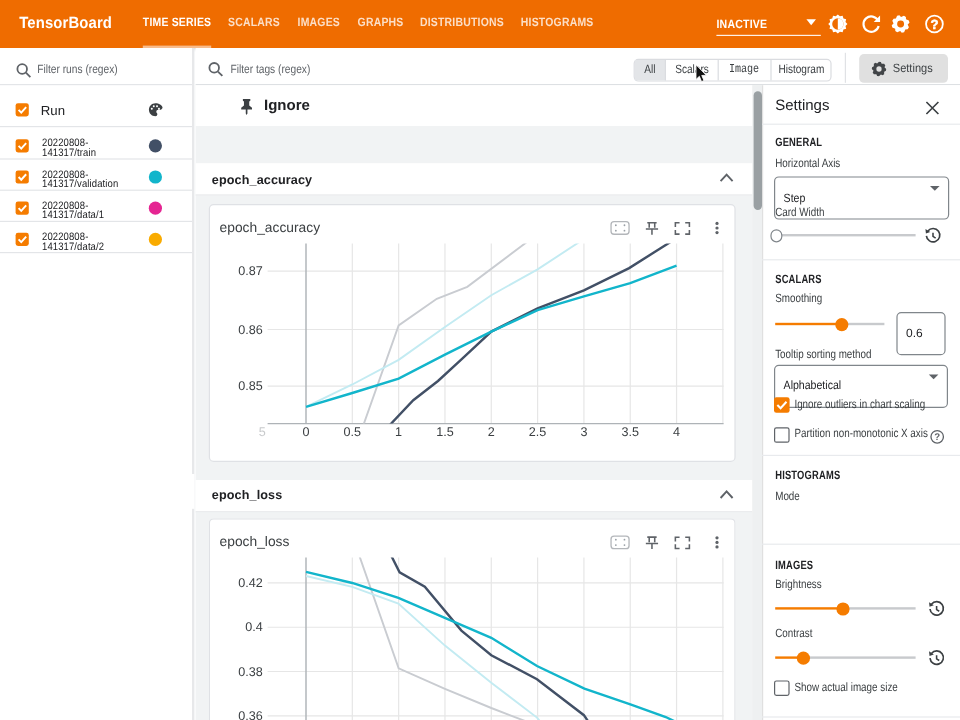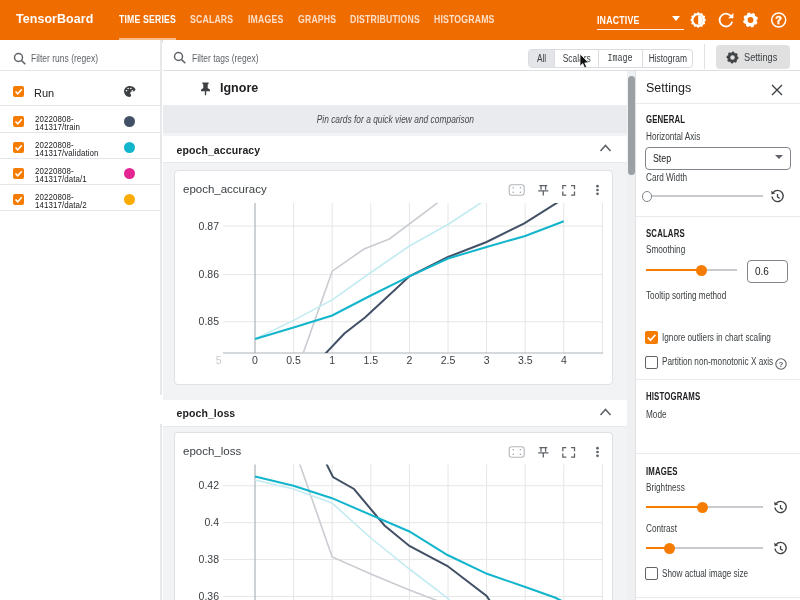--- a/index.html
+++ b/index.html
@@ -41,21 +41,21 @@
   .card{left:174px;width:439px;background:#fff;border:1px solid #dfe1e5;border-radius:4px;box-sizing:border-box;}
   
   #mscrolltrack{left:627px;top:71px;width:8px;height:529px;background:#eef0f1;}
   #mscrollthumb{left:627.5px;top:76px;width:7px;height:99px;background:#9aa0a3;border-radius:3.5px;}
   
   #panel{left:635px;top:71px;width:165px;height:529px;background:#fff;border-left:1px solid #e0e0e0;box-sizing:border-box;}
   .ptext{color:#202124;}
   .plabel{font-size:10px;color:#3c4043;transform:scaleX(.82);transform-origin:0 50%;white-space:nowrap;}
   .phead{font-size:10px;font-weight:700;color:#202124;letter-spacing:.2px;transform:scaleX(.78);transform-origin:0 50%;white-space:nowrap;}
   .pdivider{background:#e8eaed;height:1px;left:635px;width:165px;}
-  .dropdown{border:1px solid #80868b;border-radius:4px;background:#fff;height:23px;box-sizing:border-box;
+  .dropdown{border:1px solid #80868b;border-radius:4px;background:#fff;height:36px;box-sizing:border-box;
     font-size:10px;color:#202124;display:flex;align-items:center;padding-left:7px;white-space:nowrap;}
   .ddcaret{position:absolute;right:7px;top:7px;width:0;height:0;border-left:4px solid transparent;
     border-right:4px solid transparent;border-top:4.5px solid #5f6368;}
   .track{height:2px;background:#c8cacd;}
   .trackfill{height:2px;background:#f57c00;}
   .thumb{width:11px;height:11px;border-radius:50%;background:#f57c00;}
 </style>
 </head>
 <body>
 <div id="app">
@@ -182,23 +182,20 @@
   <svg class="abs" style="left:579px;top:54px;" width="14" height="16" viewBox="0 0 14 16">
     <path d="M1 0 L1 12.2 L3.8 9.6 L5.6 14 L7.6 13.1 L5.8 8.9 L9.6 8.7 Z" fill="#111" stroke="#fff" stroke-width="0.7"></path>
   </svg>
 
   <div id="mainbg" class="abs"></div>
   <div id="pinnedrow" class="abs"></div>
   <svg class="abs" style="left:199px;top:82px;" width="13" height="14" viewBox="0 0 13 14">
     <path d="M3.4 0.5 L9.6 0.5 L9.6 1.9 L8.7 2.6 L8.7 6 L11 7.8 L11 9.2 L7.2 9.2 L7.2 12.6 L6.5 13.8 L5.8 12.6 L5.8 9.2 L2 9.2 L2 7.8 L4.3 6 L4.3 2.6 L3.4 1.9 Z" fill="#3c4043"></path>
   </svg>
   <div class="abs" style="left:220px;top:81px;font-size:12.5px;font-weight:700;color:#202124;">Ignore</div>
-  <div id="graybar" class="abs">
-      <span style="display:inline-block;transform:scaleX(.8);">Pin cards for a quick view and comparison</span>
-    </div>
 
   <div class="abs secbar" style="top:136px;"></div>
   <div class="abs sectitle" style="top:144px;">epoch_accuracy</div>
   <svg class="abs" style="left:599px;top:144px;" width="13" height="9">
       <path d="M1.5 7 L6.5 1.5 L11.5 7" stroke="#5f6368" stroke-width="1.6" fill="none"></path>
     </svg>
 
   <div class="abs card" style="top:170px;height:215px;"></div>
   <svg class="abs" style="left:174px;top:170px;" width="439" height="215" viewBox="0 0 439 215">
     <defs>
@@ -352,20 +349,24 @@
   </svg>
   <div class="abs pdivider" style="top:216px;"></div>
 
   <div class="abs phead" style="left:646px;top:227.5px;">SCALARS</div>
   <div class="abs plabel" style="left:646px;top:244px;">Smoothing</div>
   <div class="abs trackfill" style="left:646px;top:269px;width:55px;"></div>
   <div class="abs track" style="left:701px;top:269px;width:36px;"></div>
   <div class="abs thumb" style="left:695.5px;top:264.5px;"></div>
   <div class="abs dropdown" style="left:747px;top:260px;width:41px;">0.6</div>
   <div class="abs plabel" style="left:646px;top:289.5px;">Tooltip sorting method</div>
+  <div class="abs dropdown" style="left:645px;top:303.5px;width:145px;">
+      <span style="display:inline-block;transform:scaleX(.88);transform-origin:0 50%;">Alphabetical</span>
+      <span class="ddcaret"></span>
+    </div>
   <div class="abs" style="left:645px;top:330.5px;width:13px;height:13px;border-radius:2px;background:#f57c00;"></div>
   <svg class="abs" style="left:645px;top:330.5px;" width="13" height="13">
       <path d="M2.8 6.5 L5.5 9.2 L10.4 3.8" stroke="#fff" stroke-width="1.7" fill="none"></path>
     </svg>
   <div class="abs plabel" style="left:662px;top:331.5px;">Ignore outliers in chart scaling</div>
   <div class="abs" style="left:645px;top:356px;width:10.5px;height:10.5px;border-radius:2px;background:#fff;border:1.8px solid #5f6368;"></div>
   <div class="abs plabel" style="left:662px;top:356px;">Partition non-monotonic X axis</div>
   <svg class="abs" style="left:774.5px;top:357.5px;" width="12" height="12" viewBox="0 0 12 12">
     <circle cx="6" cy="6" r="5.2" fill="none" stroke="#5f6368" stroke-width="1.1"></circle>
     <text x="6" y="8.9" text-anchor="middle" font-size="8" font-weight="700" fill="#5f6368" font-family="Liberation Sans">?</text>

